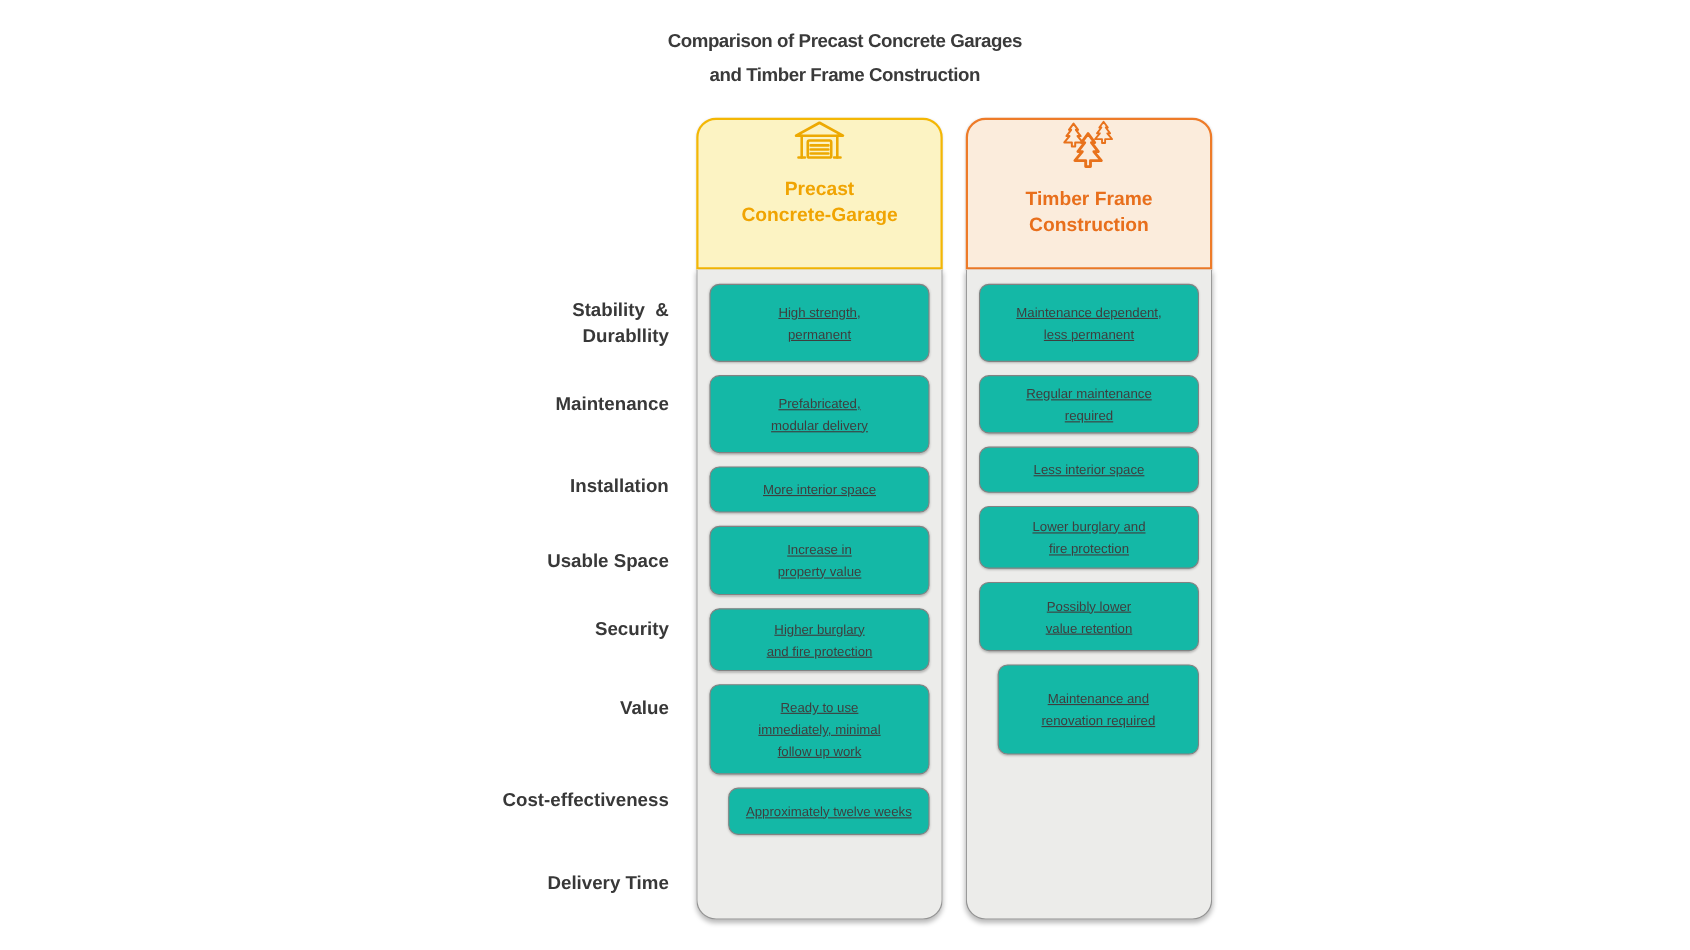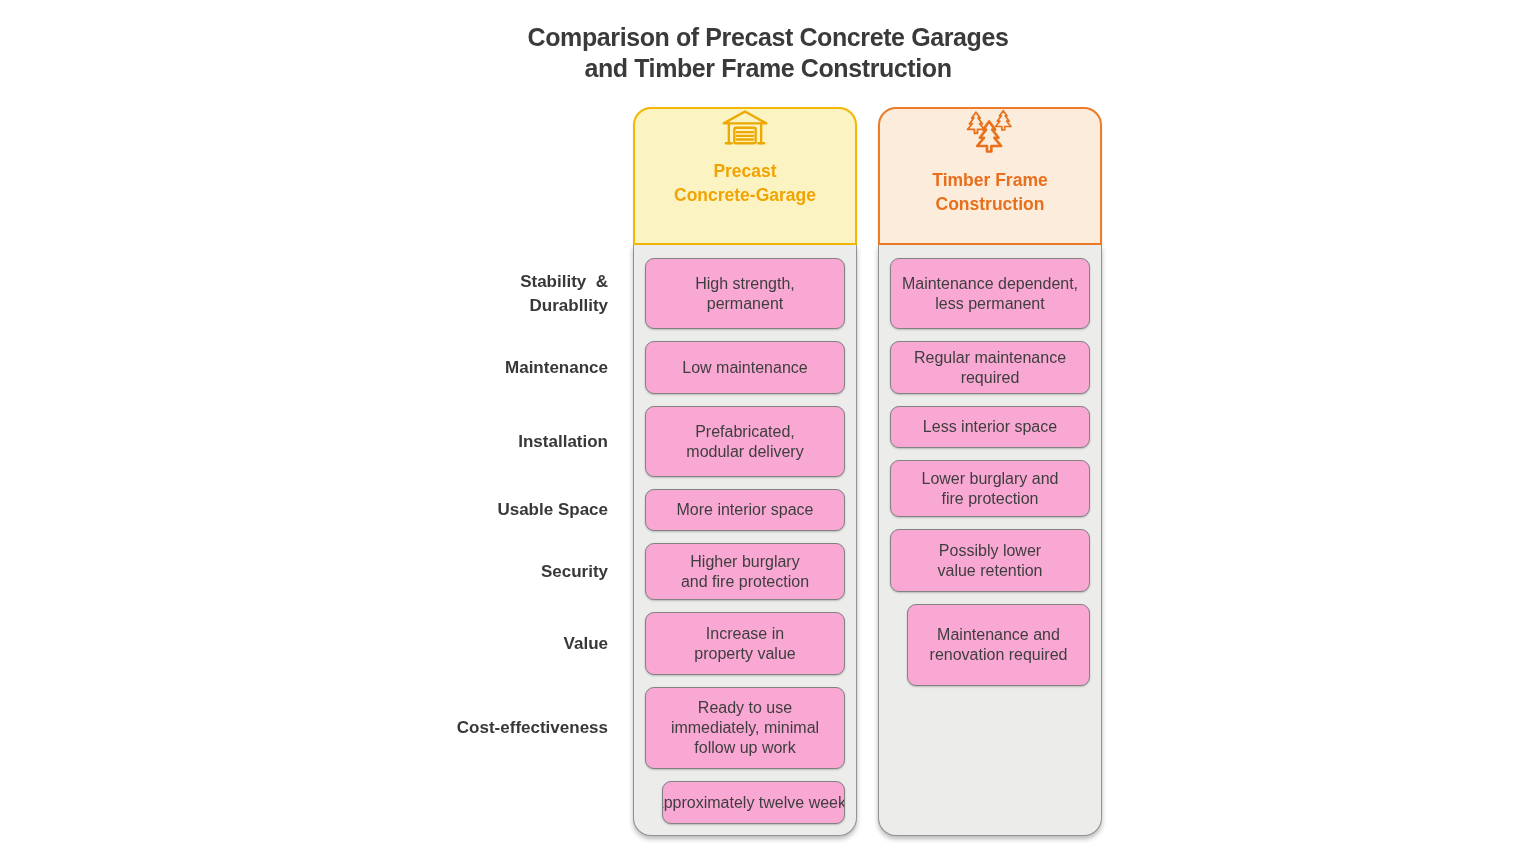--- a/index.html
+++ b/index.html
@@ -7,21 +7,21 @@
   .canvas {
     position: relative;
     width: 1536px; height: 864px;
     background: #ffffff;
     overflow: hidden;
     font-family: "Liberation Sans", sans-serif;
   }
   .title {
     position: absolute; top: 22px; left: 0; width: 1536px;
     text-align: center;
-    font-size: 25px; font-weight: bold; color: #3a3a3a;
+    font-size: 17px; font-weight: bold; color: #3a3a3a;
     line-height: 31px; letter-spacing: -0.4px;
   }
   .title span { display: block; }
 
   .layout { position: absolute; left: 423px; top: 107px; display: flex; }
 
   
   .labels { width: 185px; margin-right: 25px; padding-top: 151px; }
   .row-label {
     display: flex; align-items: center; justify-content: flex-end;
@@ -53,26 +53,27 @@
     background: #ececea;
     border: 1.5px solid #929292; border-top: none;
     border-radius: 0 0 18px 18px;
     padding: 13px 11px 11px 11px;
     box-shadow: 0 3px 5px rgba(0,0,0,0.28);
     flex: 1;
   }
   .cell {
     display: flex; align-items: center; justify-content: center;
     margin-bottom: 12px;
-    background: #f9a8d4;
+    background: #14b8a6;
     border: 1.5px solid #828282; border-radius: 9px;
     box-shadow: 0 1px 2px rgba(0,0,0,0.22);
-    font-size: 16px; color: #3e3e3e; line-height: 20px;
+    font-size: 12px; color: #3e3e3e; line-height: 20px;
     text-align: center; white-space: pre;
     overflow: hidden;
+    text-decoration: underline;
   }
   .cell:last-child { margin-bottom: 0; margin-left: 17px; }
 
   
   .r1 { height: 71px; }
   .r2 { height: 53px; }
   .r3 { height: 71px; }
   .r4 { height: 42px; }
   .r5 { height: 57px; }
   .r6 { height: 63px; }
@@ -95,45 +96,45 @@
 
     <div class="labels">
       <div class="row-label r1">Stability  &amp;
 Durabllity</div>
       <div class="row-label r2">Maintenance</div>
       <div class="row-label r3">Installation</div>
       <div class="row-label r4">Usable Space</div>
       <div class="row-label r5">Security</div>
       <div class="row-label r6">Value</div>
       <div class="row-label r7">Cost-effectiveness</div>
+      <div class="row-label r8">Delivery Time</div>
     </div>
 
     <div class="column precast">
       <div class="col-header precast">
         <svg class="hdr-icon" width="50" height="39" viewBox="0 0 68 52" fill="none" stroke="#EDA902" stroke-width="3.2" stroke-linejoin="round" stroke-linecap="round">
           <path d="M5 19 L34 3 L63 19 Z"></path>
           <path d="M12 19 V46 M56 19 V46"></path>
           <path d="M8 46 H16 M52 46 H60"></path>
           <rect x="19.5" y="25" width="29" height="21" rx="2"></rect>
           <path d="M23 31 H45 M23 36 H45 M23 41 H45"></path>
         </svg>
         <div class="col-title">Precast
 Concrete-Garage</div>
       </div>
       <div class="col-body">
         <div class="cell r1">High strength,
 permanent</div>
-        <div class="cell r2">Low maintenance</div>
         <div class="cell r3">Prefabricated,
 modular delivery</div>
         <div class="cell r4">More interior space</div>
+        <div class="cell r6">Increase in
+property value</div>
         <div class="cell r5">Higher burglary
 and fire protection</div>
-        <div class="cell r6">Increase in
-property value</div>
         <div class="cell r7">Ready to use
 immediately, minimal
 follow up work</div>
         <div class="cell r8">Approximately twelve weeks</div>
       </div>
     </div>
 
     <div class="column timber">
       <div class="col-header timber">
         <svg class="hdr-icon" width="54" height="48" viewBox="0 0 64 58" fill="none" stroke="#E8721C" stroke-width="2.4" stroke-linejoin="round" stroke-linecap="round">

